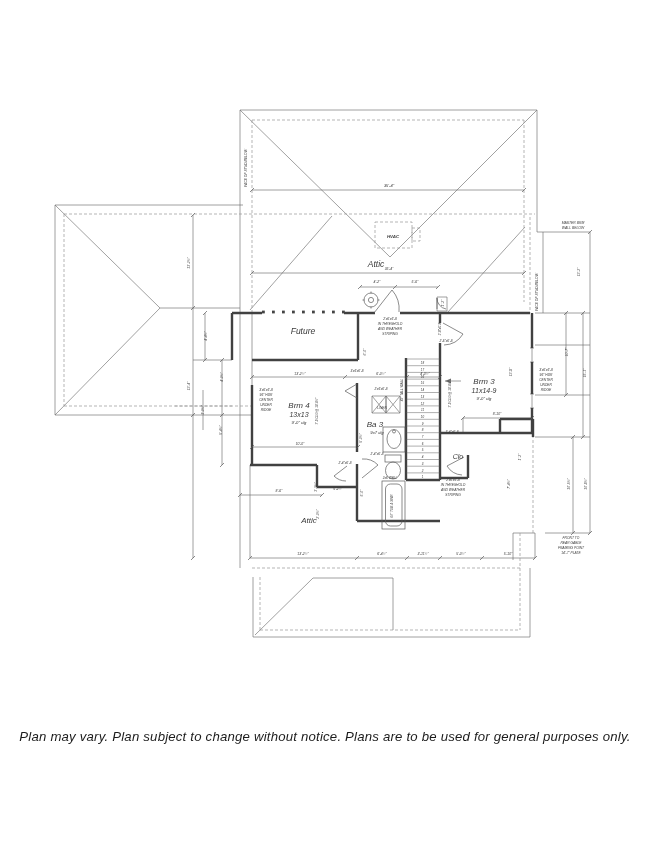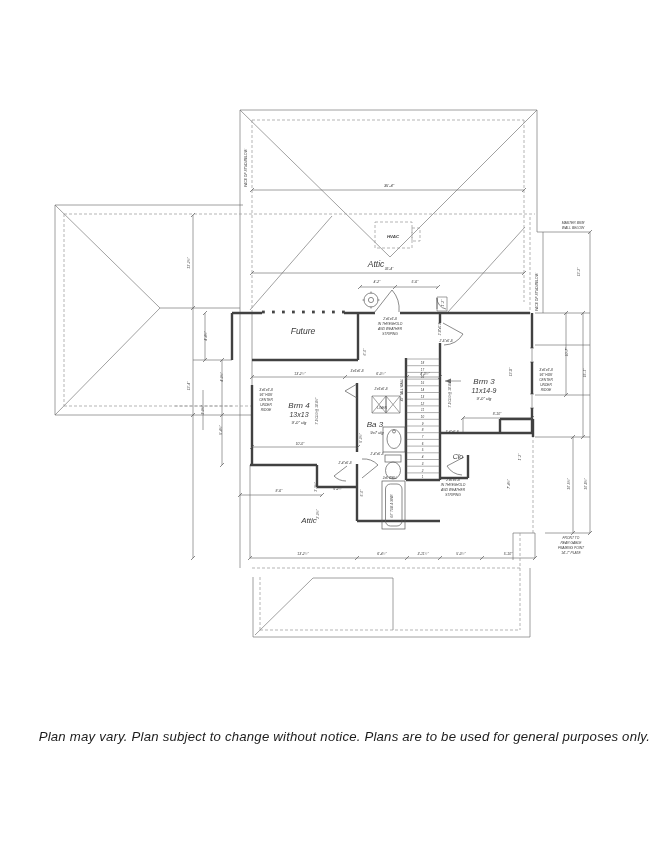--- a/index.html
+++ b/index.html
@@ -1,19 +1,19 @@
 <!DOCTYPE html>
 <html><head>
 <meta charset="utf-8">
 <style>
   html,body{margin:0;padding:0;background:#ffffff;}
   body{width:650px;height:841px;position:relative;font-family:"Liberation Sans",sans-serif;}
   #plan-wrap{position:absolute;left:0;top:0;width:650px;height:841px;font-style:italic;}
   svg text{font-family:"Liberation Sans",sans-serif;fill:#3a3a3a;}
-  #disclaimer{position:absolute;left:0;top:716px;width:650px;text-align:right;
+  #disclaimer{position:absolute;left:0;top:716px;width:650px;text-align:center;
     font-size:13.2px;color:#1c1c1c;letter-spacing:.2px;}
 </style>
 </head>
 <body>
 
 <div id="plan-wrap">
 <svg id="plan-svg" width="650" height="841" viewBox="0 0 650 841" xmlns="http://www.w3.org/2000/svg">
 
   <g id="thin-layer" stroke="#6e6e6e" stroke-width="0.65" fill="none">
     <path d="M240,110 H537 M240,110 V315 M537,110 V232

